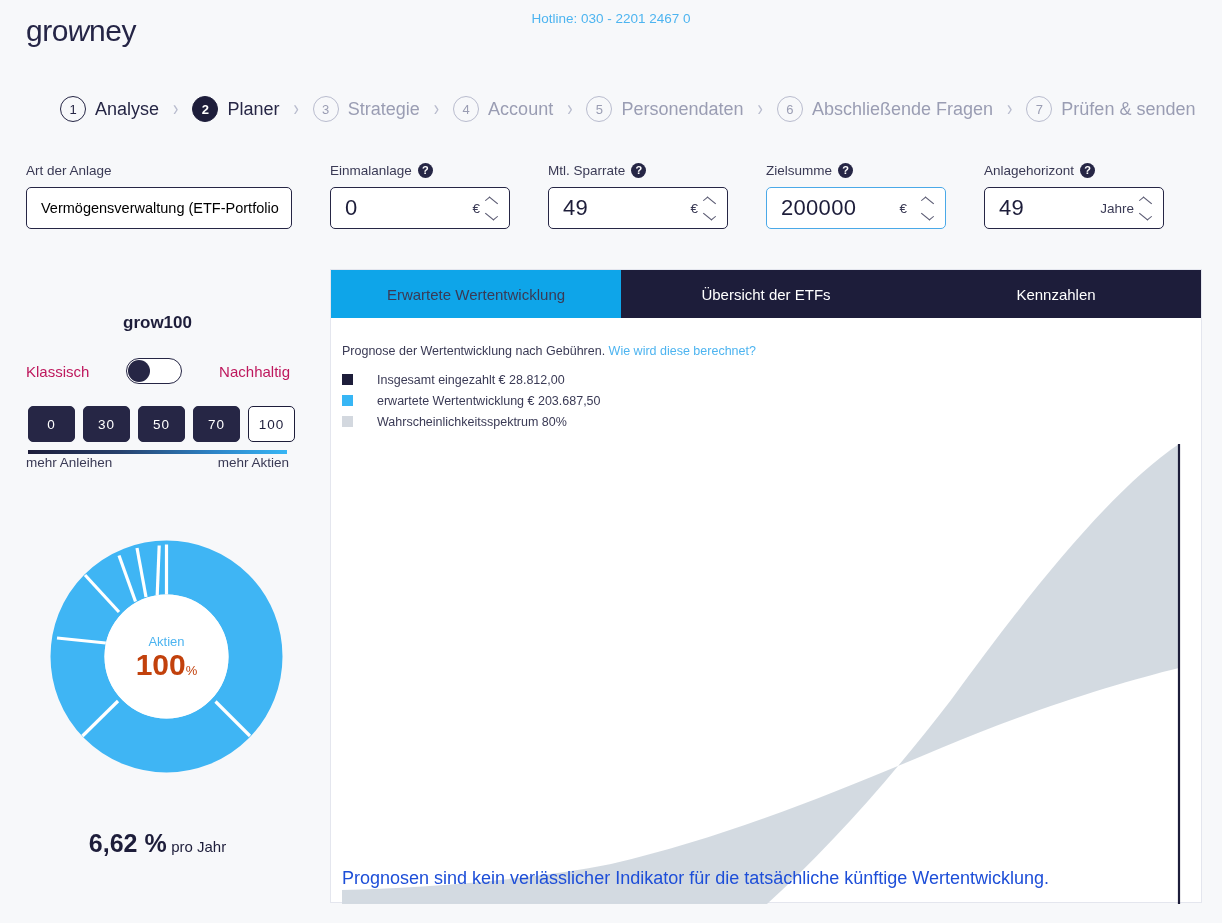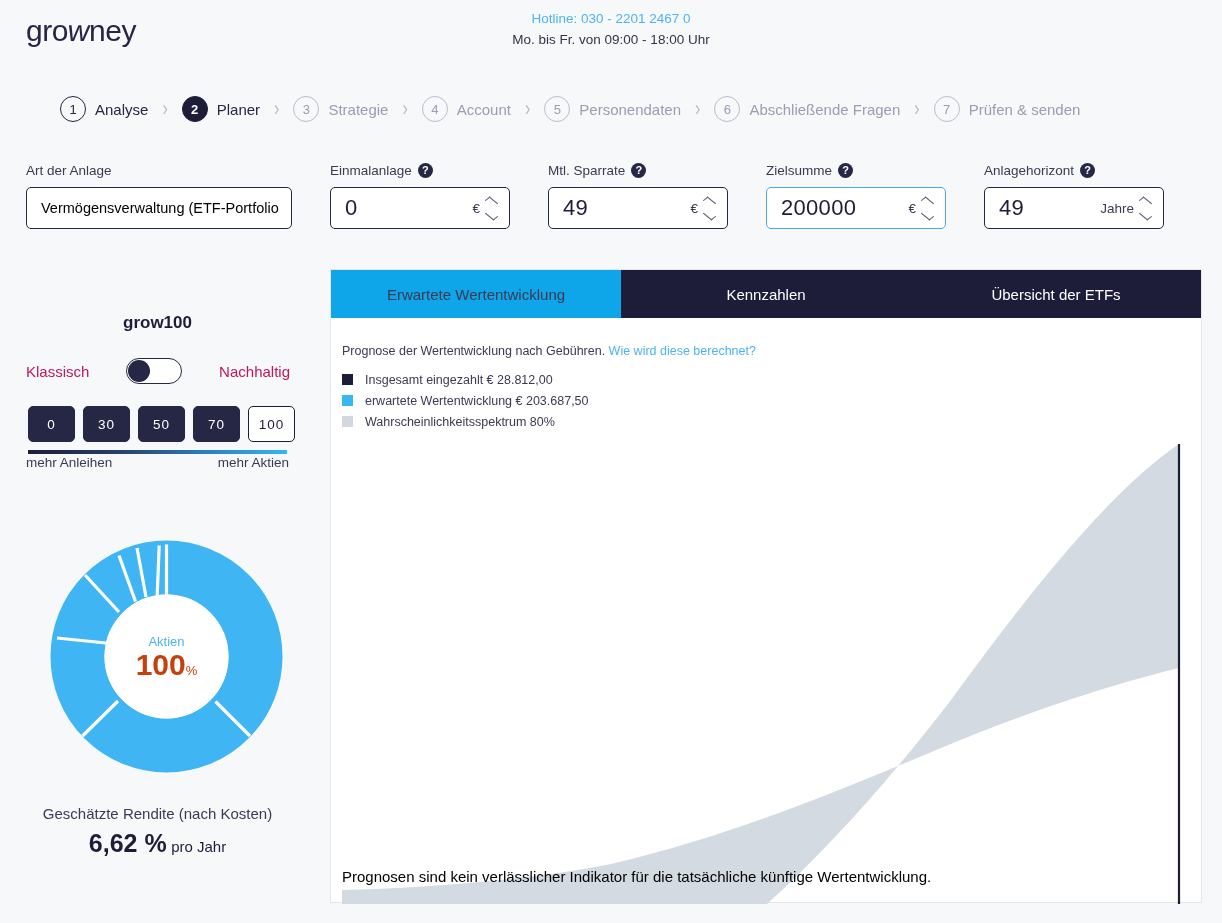--- a/index.html
+++ b/index.html
@@ -38,21 +38,21 @@
   }
   .step { display: flex; align-items: center; gap: 9px; }
   .step-num {
     width: 26px; height: 26px; border-radius: 50%;
     border: 1.4px solid #b9bcce; color: #9a9db3;
     display: flex; align-items: center; justify-content: center;
     font-size: 13px; line-height: 1;
   }
   .step.done .step-num { border-color: #262645; color: #262645; }
   .step.active .step-num { background: #1d1d3a; border-color: #1d1d3a; color: #fff; font-weight: 700; }
-  .step-label { font-size: 15px; color: #9a9db3; white-space: nowrap; }
+  .step-label { font-size: 18px; color: #9a9db3; white-space: nowrap; }
   .step.done .step-label, .step.active .step-label { color: #262645; }
   .step-sep {
     margin: 0 14px; color: #b9bcce; font-size: 16px;
     transform: scaleY(1.35); line-height: 1;
   }
 
   
   .fields { position: absolute; left: 0; top: 160px; width: 1222px; height: 80px; }
   .field { position: absolute; top: 0; }
   .field-label {
@@ -63,21 +63,21 @@
     display: inline-flex; align-items: center; justify-content: center;
     width: 15px; height: 15px; border-radius: 50%;
     background: #262645; color: #fff; font-size: 11px; font-weight: 700;
     line-height: 1; cursor: pointer;
   }
   .inp {
     position: relative; height: 42px;
     border: 1.4px solid #262645; border-radius: 5px; background: #fff;
     display: flex; align-items: center; padding: 0 10px 0 14px;
   }
-  .inp.focus { border-color: #4aa9e8; }
+  .inp.focus { border-color: #4aa9e8; gap: 9px; }
   .inp-val { font-size: 22px; color: #1d1d3a; flex: 1; letter-spacing: .3px; }
   .inp-sel {
     font-size: 14.5px; color: #000000; white-space: nowrap;
     overflow: hidden; flex: 1;
   }
   .inp-unit { font-size: 13.5px; color: #3a3a55; margin-right: 6px; }
   .spin { display: flex; flex-direction: column; gap: 7px; width: 13px; }
   .spin i {
     display: block; width: 11px; height: 6px; cursor: pointer;
     border-left: 1.3px solid #5a5a72; border-top: 1.3px solid #5a5a72;
@@ -159,40 +159,39 @@
     flex: 0 0 290px; display: flex; align-items: center; justify-content: center;
     font-size: 15px; color: #fff; cursor: pointer; height: 48px;
   }
   .tab.active { background: #0ea5e9; color: #3a3a55; }
   .chart-note {
     position: absolute; left: 11px; top: 74px;
     font-size: 12.5px; color: #3a3a55;
   }
   .chart-note a { color: #4db4f0; text-decoration: none; cursor: pointer; }
   .legend { position: absolute; left: 11px; top: 99px; }
-  .leg-item { display: flex; align-items: center; gap: 12px; height: 21px; }
+  .leg-item { display: flex; align-items: center; gap: 24px; height: 21px; }
   .leg-swatch { width: 11px; height: 11px; display: inline-block; }
   .leg-txt { font-size: 12.5px; color: #3a3a55; }
   .plot { position: absolute; left: 0; top: 160px; width: 872px; height: 474px; }
   .disclaimer {
     position: absolute; left: 11px; top: 598px;
-    font-size: 15px; color: #000000;
+    font-size: 18px; color: #1d4ed8;
   }
   .tick-lbl { font-size: 11.5px; fill: #3a3a55; }
   .target-lbl { font-size: 11.5px; fill: #3a3a55; }
 </style>
 </head>
 <body>
 
 <div class="page">
 
   <div class="header">
     <div class="logo">gro<span class="w">w</span>ney</div>
     <div class="hotline">Hotline: 030 - 2201 2467 0</div>
-    <div class="hotline-hours">Mo. bis Fr. von 09:00 - 18:00 Uhr</div>
   </div>
 
   <div class="steps" id="steps">
       <div class="step done">
         <span class="step-num">1</span>
         <span class="step-label">Analyse</span>
       </div>
       <span class="step-sep">›</span>
       <div class="step active">
         <span class="step-num">2</span>
@@ -337,31 +336,30 @@
       <circle cx="117.5" cy="117.5" r="62" fill="#ffffff"></circle>
     </svg>
     <div class="donut-center">
       <div class="donut-lbl">Aktien</div>
       <div class="donut-val">
         <span>100</span><small>%</small>
       </div>
     </div>
   </div>
 
-  <div class="rendite-lbl">Geschätzte Rendite (nach Kosten)</div>
   <div class="rendite-val">
     <b>6,62 %</b>
     <span>pro Jahr</span>
   </div>
 
   <div class="panel">
     <div class="tabs" id="tabs">
         <div class="tab active">Erwartete Wertentwicklung</div>
+        <div class="tab">Übersicht der ETFs</div>
         <div class="tab">Kennzahlen</div>
-        <div class="tab">Übersicht der ETFs</div>
       </div>
 
     <div class="chart-note">
       <span>Prognose der Wertentwicklung nach Gebühren.</span>
       <a>Wie wird diese berechnet?</a>
     </div>
 
     <div class="legend" id="legend">
         <div class="leg-item">
           <span class="leg-swatch" style="background: rgb(29, 29, 58);"></span>

